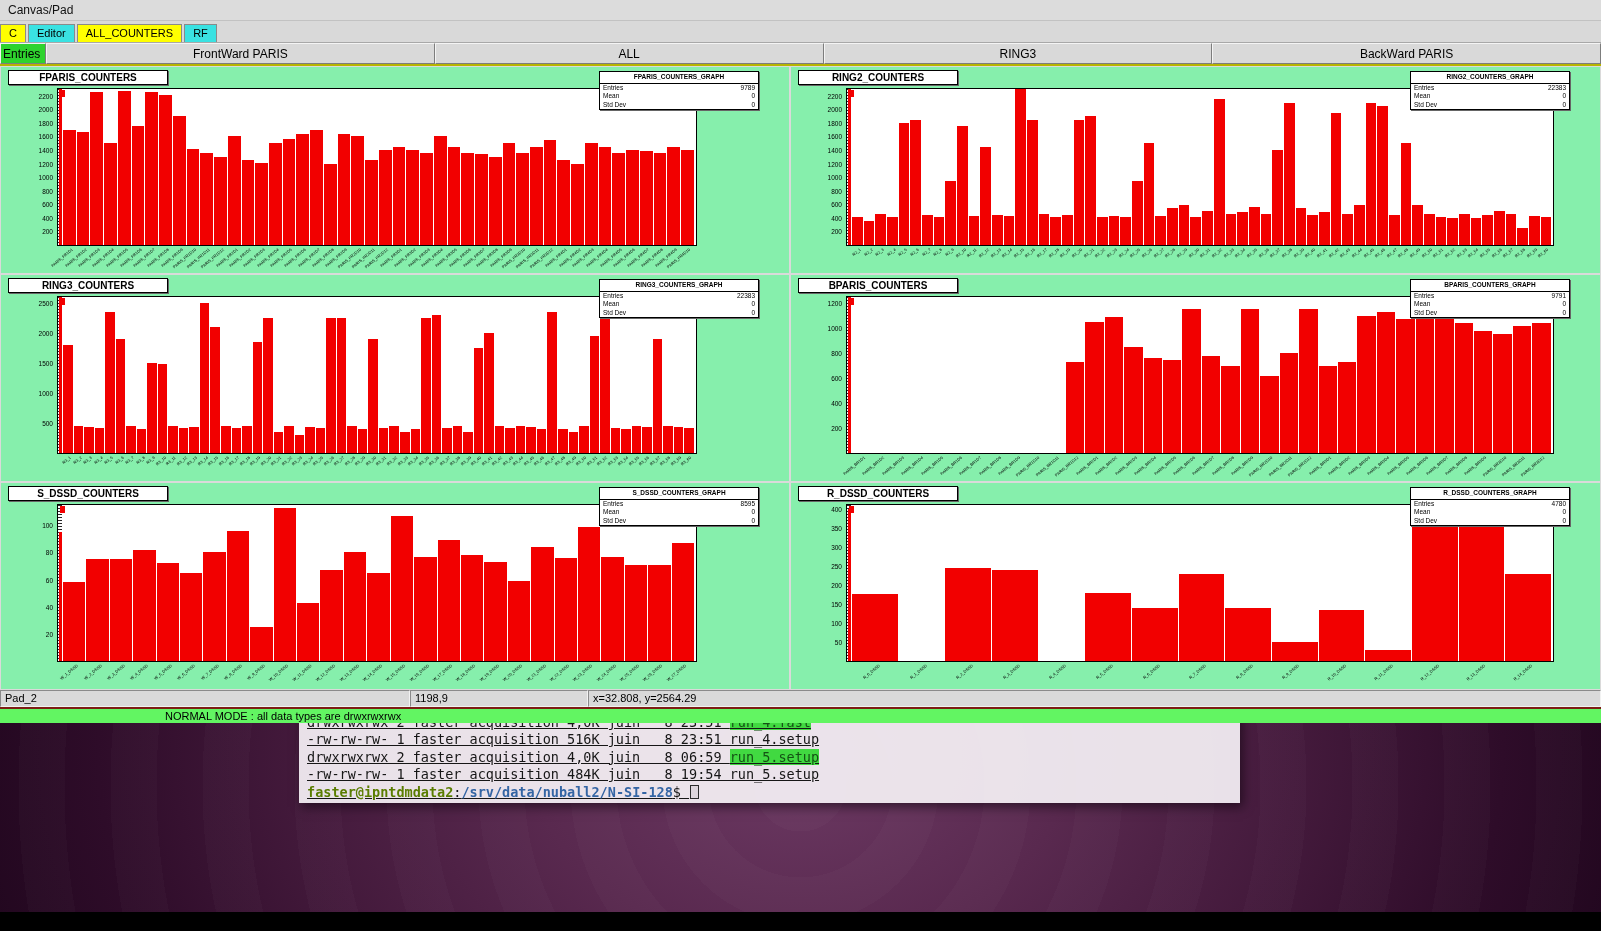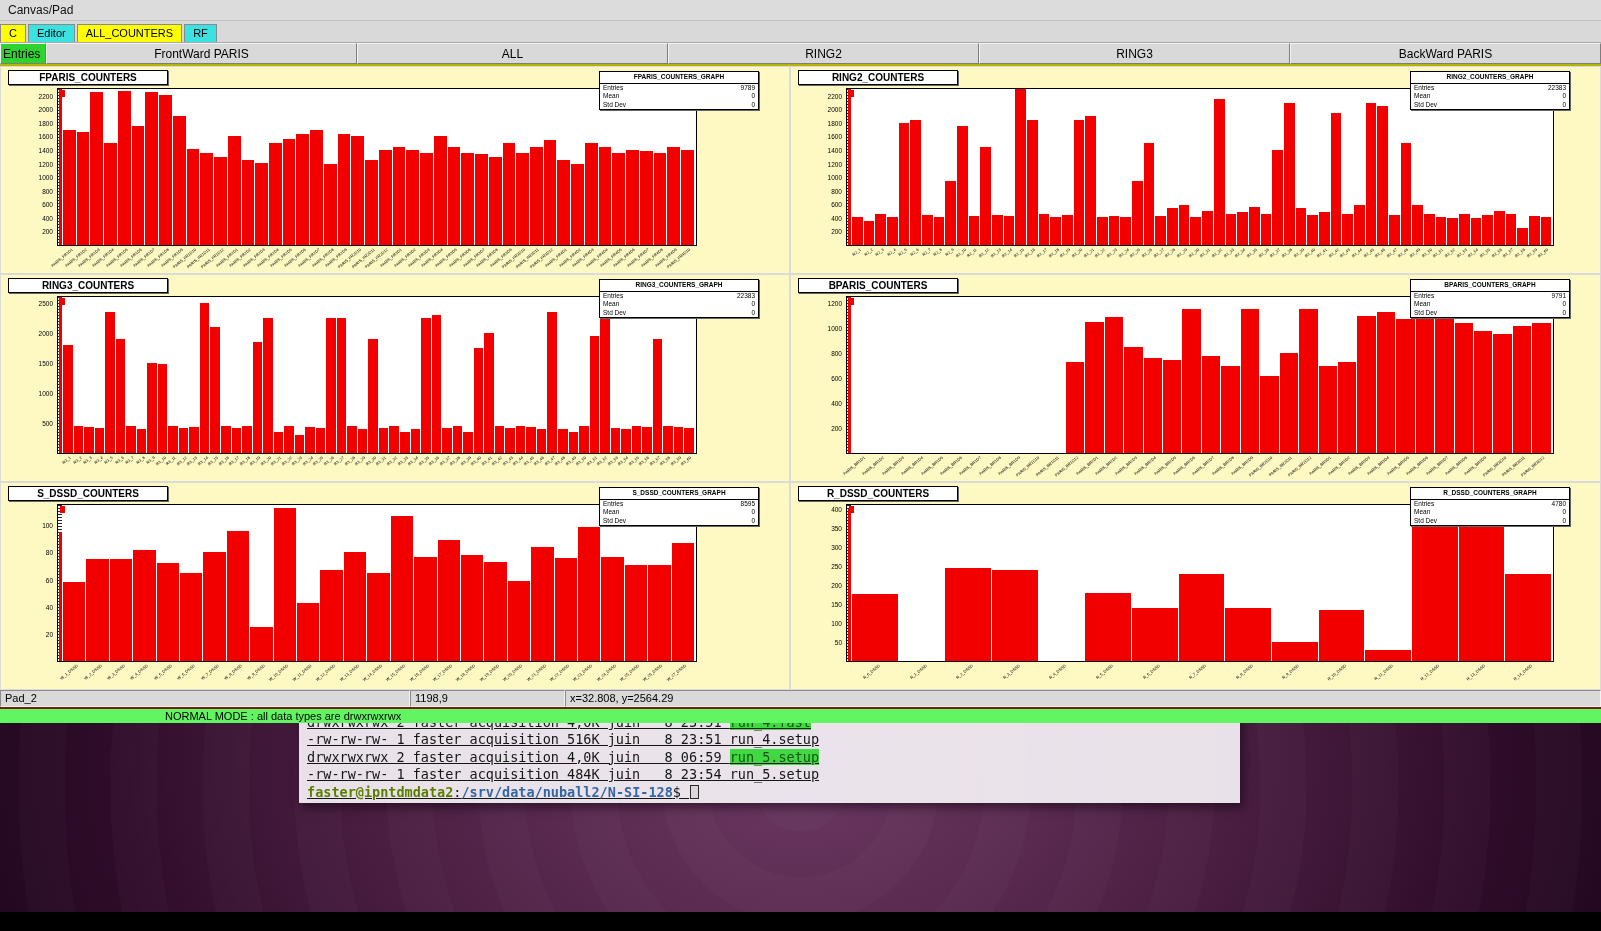--- a/index.html
+++ b/index.html
@@ -19,21 +19,21 @@
 
   .toolbar { position:absolute; left:0; top:43px; width:100%; height:21px; display:flex; }
   .btn { font-size:12px; text-align:center; padding-top:3px; background:#d9d9d9; color:#000;
          border:1px solid; border-color:#f4f4f4 #7d7d7d #7d7d7d #f4f4f4; }
   .btn.refresh { width:46px; background:#2ed32e; text-align:left; padding-left:2px; }
   .btn.section { flex:1; }
   .hrule-yellow { position:absolute; top:64px; left:0; width:100%; height:2px; background:#b7b400; }
 
   .canvas { position:absolute; top:66px; left:0; width:1601px; height:624px; background:#fff;
             display:grid; grid-template-columns:790px 811px; grid-template-rows:1fr 1fr 1fr; }
-  .pad { position:relative; background:#fef9c3; border:1px solid #dadada; }
+  .pad { position:relative; background:#86efac; border:1px solid #dadada; }
   .pad-title { position:absolute; left:7px; top:3px; background:#fff; border:1px solid #000;
                box-shadow:1px 1px 0 #666; font-weight:bold; font-size:10px; padding:1px 6px;
                min-width:160px; text-align:center; z-index:3; }
   .stats { position:absolute; right:30px; top:4px; width:160px; background:#fff; border:1px solid #000;
            box-shadow:1px 1px 0 #666; z-index:3; font-size:6.5px; line-height:8.5px; }
   .stats-title { text-align:center; font-weight:bold; border-bottom:1px solid #000; padding:1px 0; }
   .stats-row { display:flex; justify-content:space-between; padding:0 3px; }
 
   .plot { position:absolute; top:21px; bottom:27px; border:1px solid #000; background:#fff; }
   .col-left  .plot { left:56px; right:92px; }
@@ -88,21 +88,20 @@
     <div class="tab yellow">C</div>
     <div class="tab cyan">Editor</div>
     <div class="tab yellow">ALL_COUNTERS</div>
     <div class="tab cyan">RF</div>
   </div>
 
   <div class="toolbar">
     <div class="btn refresh">Entries</div>
     <div class="btn section">FrontWard PARIS</div>
     <div class="btn section">ALL</div>
-    <div class="btn section">RING2</div>
     <div class="btn section">RING3</div>
     <div class="btn section">BackWard PARIS</div>
   </div>
   <div class="hrule-yellow"></div>
 
   <div class="canvas">
 
     <div class="pad col-left">
       <div class="pad-title">FPARIS_COUNTERS</div>
       <div class="stats">
@@ -1302,34 +1301,34 @@
               <span>R_14_DSSD</span>
             </div>
           </div>
       </div>
     </div>
 
   </div>
 
   <div class="statusbar">
     <div class="scell" style="width:410px">Pad_2</div>
-    <div class="scell" style="width:155px">1198,9</div>
+    <div class="scell" style="width:178px">1198,9</div>
     <div class="scell" style="flex:1">x=32.808, y=2564.29</div>
   </div>
   <div class="hrule-maroon"></div>
 
   <div class="modebar">NORMAL MODE : all data types are drwxrwxrwx</div>
 
   <div class="desktop">
     <div class="rings"></div>
     <div class="terminal">
       <div id="term-out">
           <div class="tline"><span>drwxrwxrwx 2 faster acquisition 4,0K juin   8 23:51 </span><span class="dirhl">run_4.fast</span></div>
           <div class="tline"><span>-rw-rw-rw- 1 faster acquisition 516K juin   8 23:51 run_4.setup</span></div>
           <div class="tline"><span>drwxrwxrwx 2 faster acquisition 4,0K juin   8 06:59 </span><span class="dirhl">run_5.setup</span></div>
-          <div class="tline"><span>-rw-rw-rw- 1 faster acquisition 484K juin   8 23:54 run_5.setup</span></div>
+          <div class="tline"><span>-rw-rw-rw- 1 faster acquisition 484K juin   8 19:54 run_5.setup</span></div>
         </div>
       <div class="tline"><span class="prompt-user">faster@ipntdmdata2</span><span>:</span><span class="prompt-path">/srv/data/nuball2/N-SI-128</span><span>$ </span><span class="cursor"></span></div>
     </div>
     <div class="blackbar"></div>
   </div>
 
 </div>
 
 </body></html>

